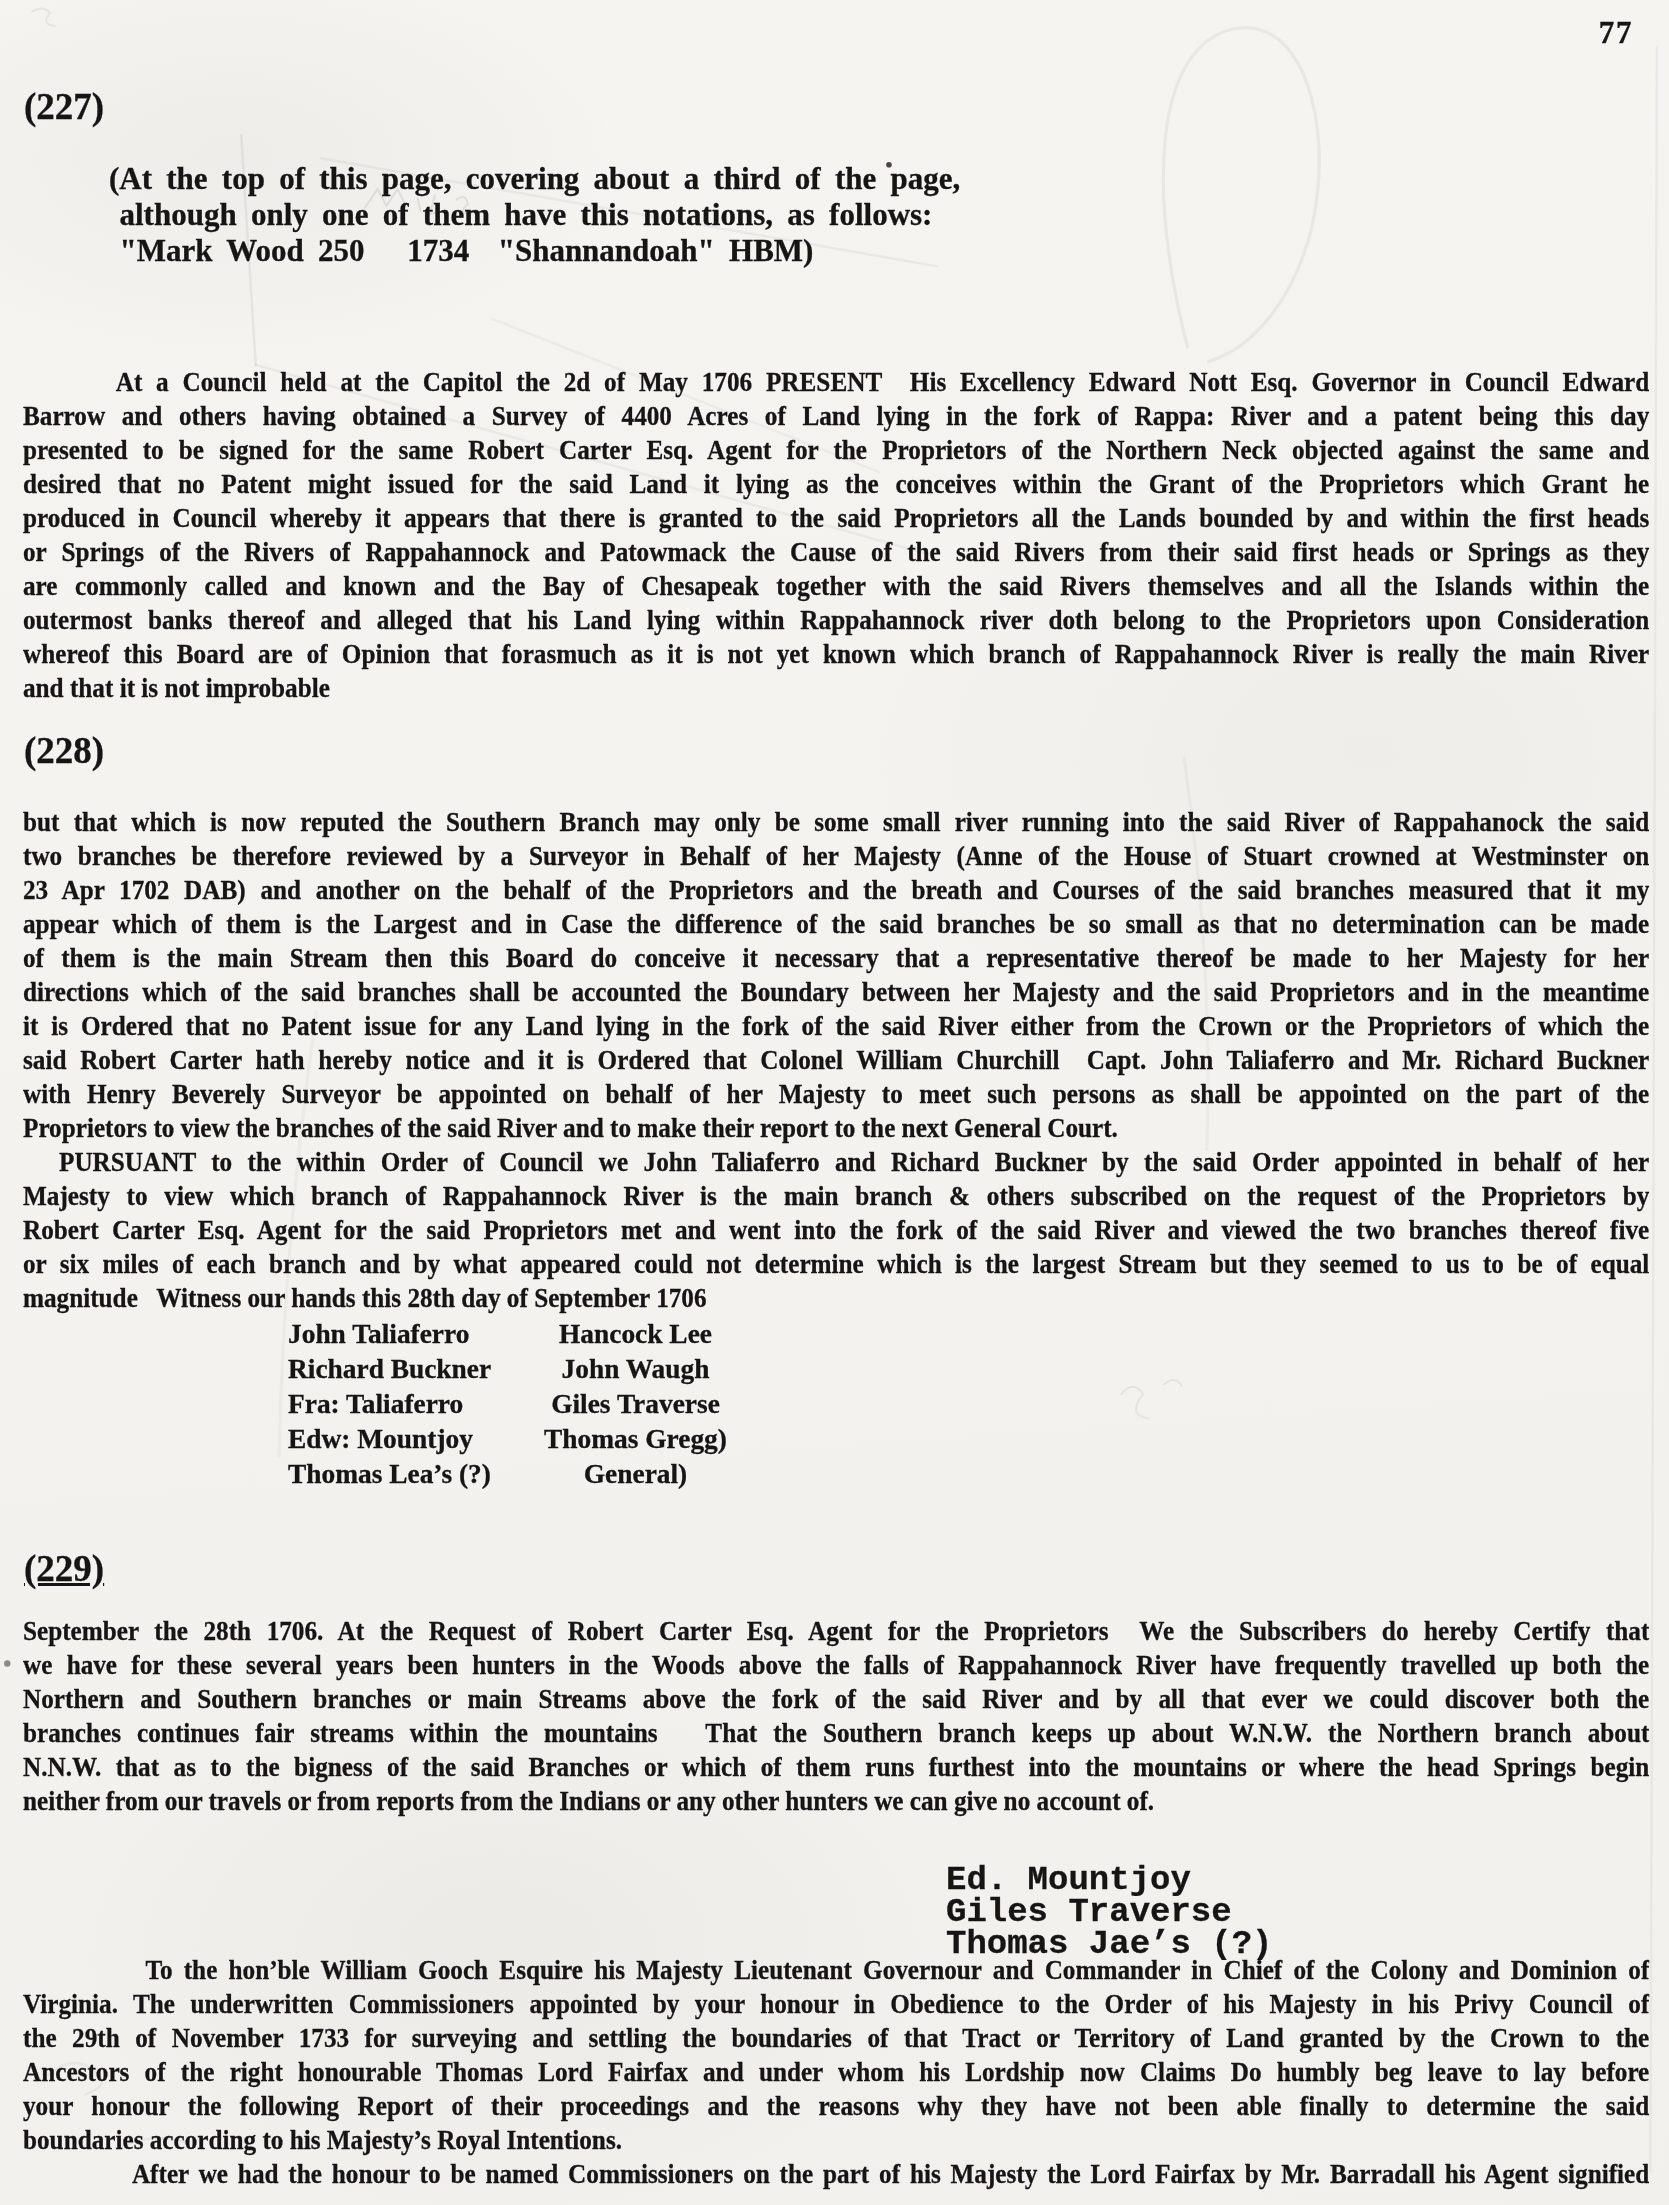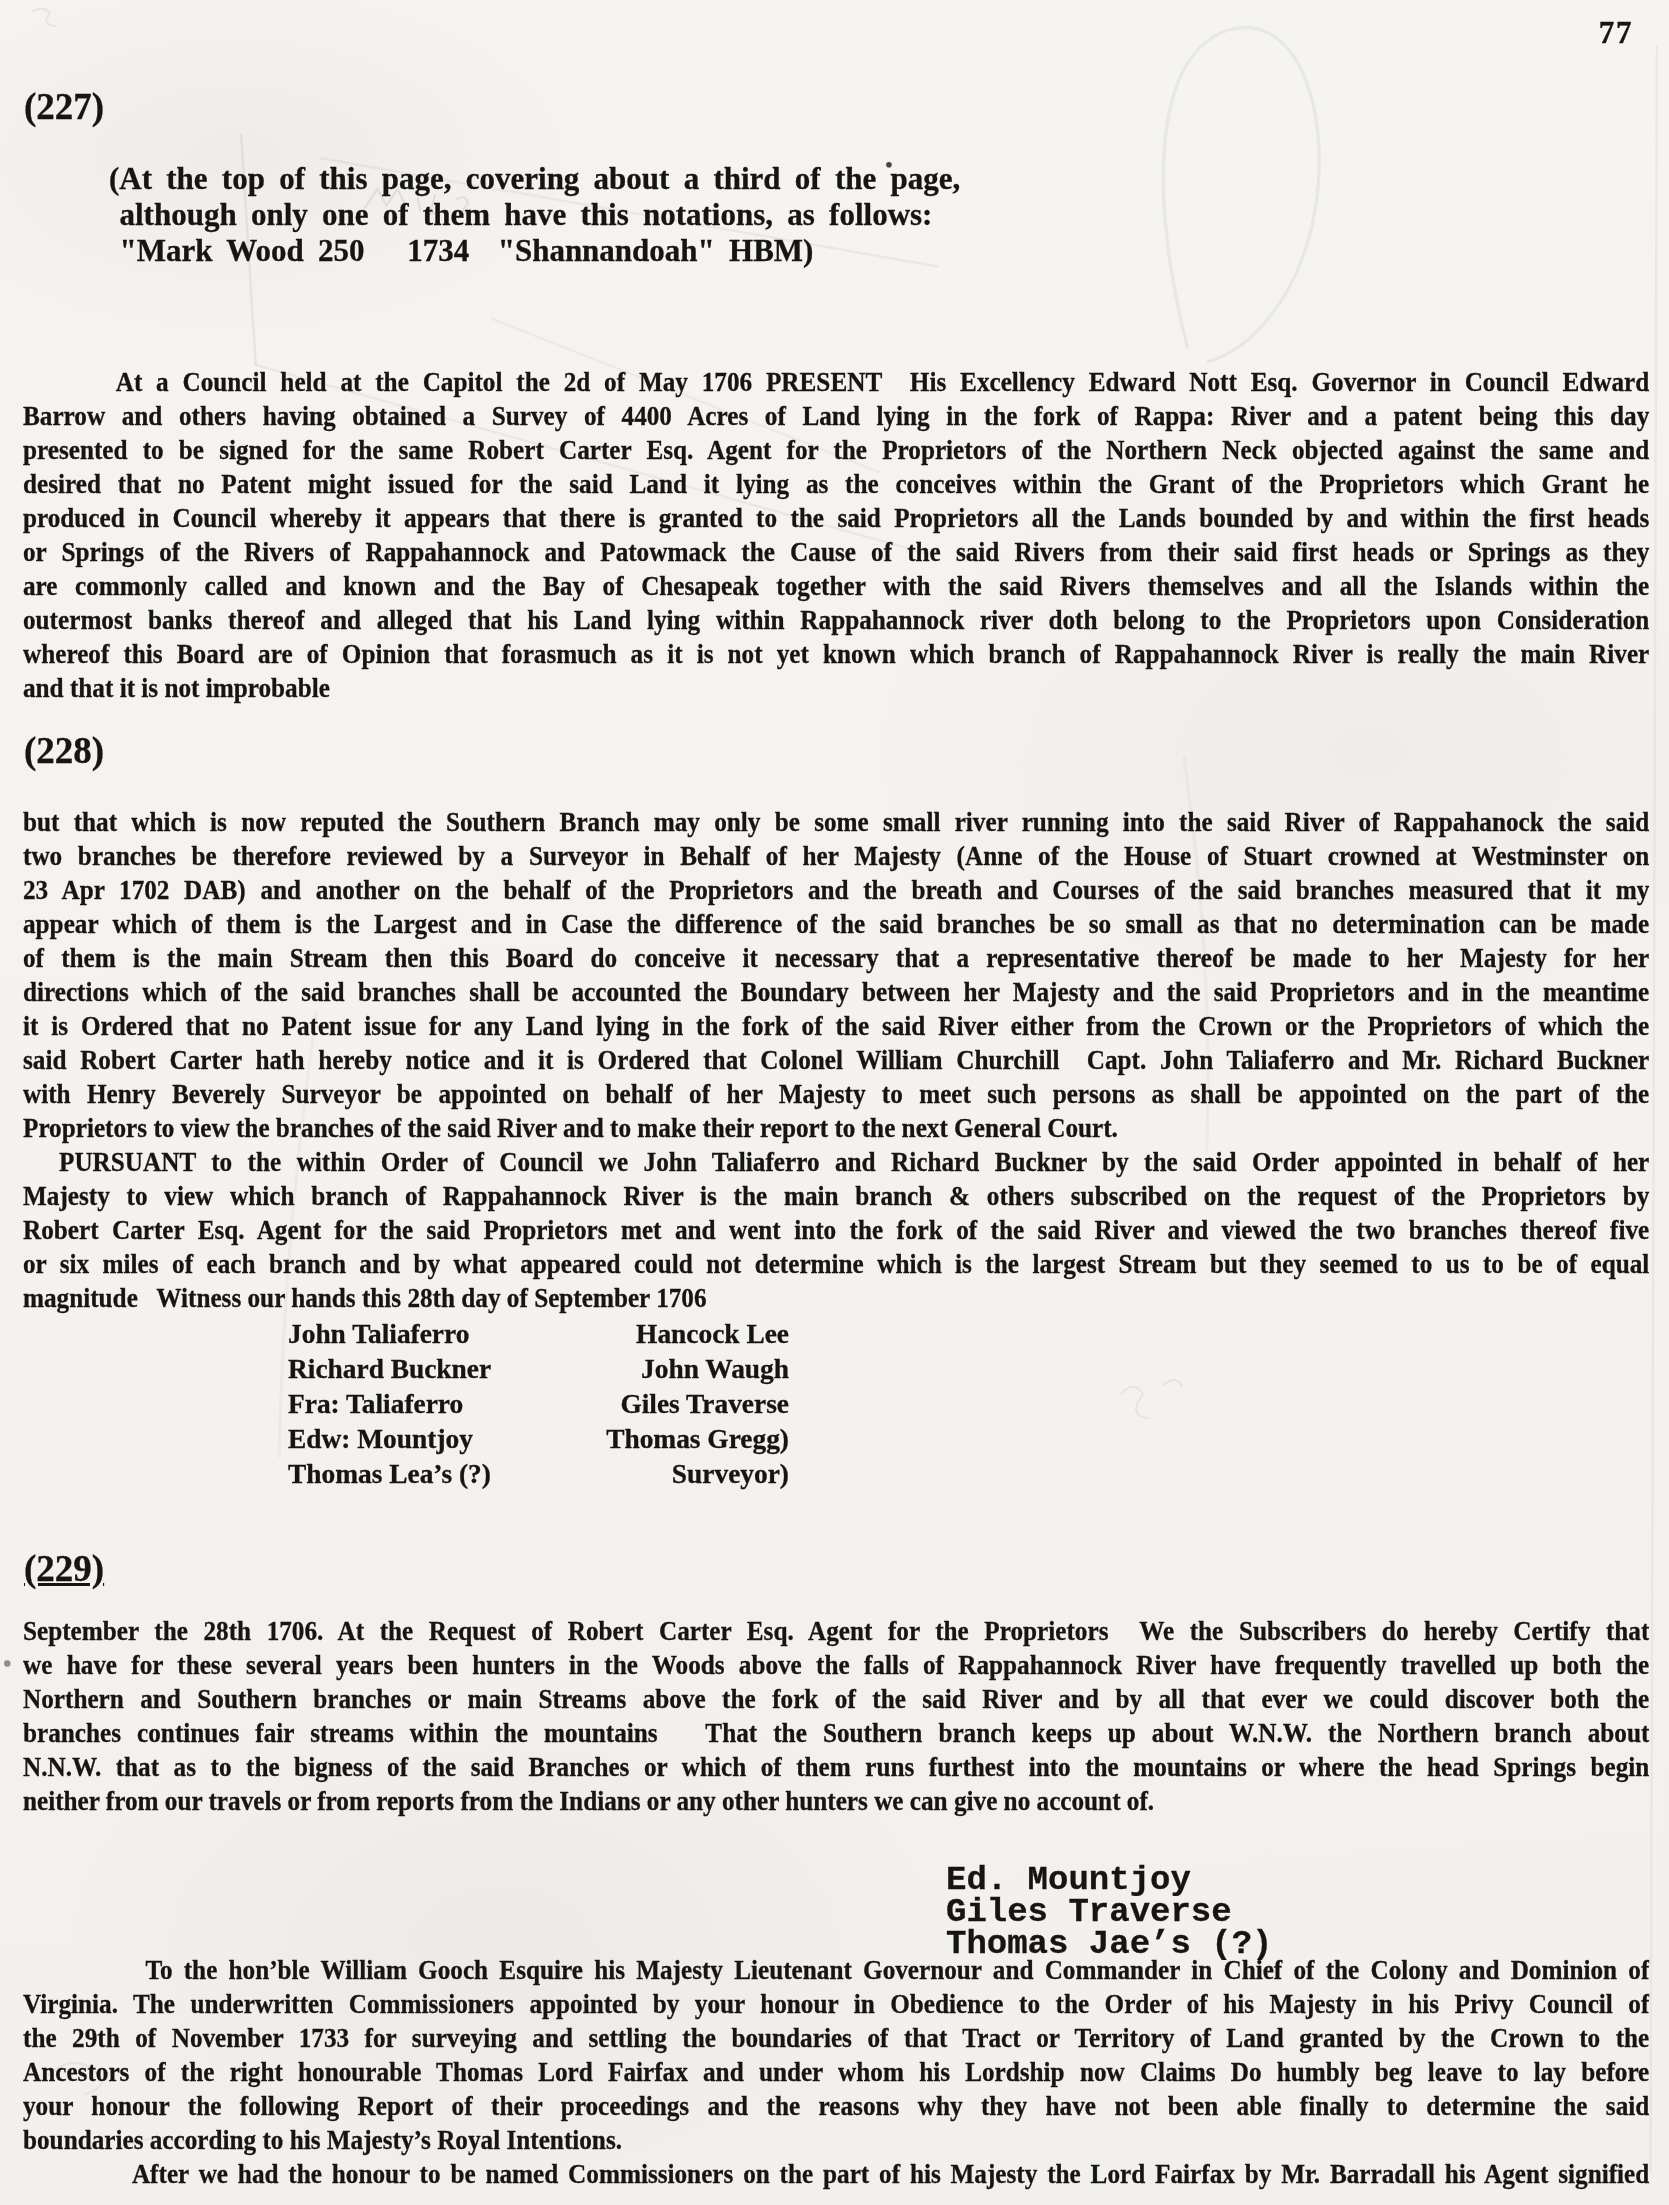--- a/index.html
+++ b/index.html
@@ -43,21 +43,21 @@
     text-align:justify;text-align-last:justify;
   }
   .tl.last{text-align-last:left;}
   .tl.in1{text-indent:103px;}
   .tl.in2{text-indent:40px;}
   .tl.in3{text-indent:136px;}
   .tl.in4{text-indent:121px;}
   .names228{position:absolute;left:288px;top:1317px;font-size:27.4px;}
   .nrow{display:flex;height:35px;line-height:35px;}
   .nc1{width:194px;text-align:left;white-space:nowrap;}
-  .nc2{width:307px;text-align:right;white-space:nowrap;}
+  .nc2{width:307px;text-align:center;white-space:nowrap;}
   .names229{position:absolute;left:946px;top:1864px;font-size:34px;font-family:Liberation Mono, monospace;}
   .names229 .tl{height:32px;line-height:32px;max-height:32px;text-align:left;text-align-last:left;white-space:nowrap;}
 </style>
 </head>
 <body>
 
 <div class="page">
 
   <svg class="artifacts" width="1669" height="2205" viewBox="0 0 2069 2733" aria-hidden="true">
     <g fill="none" stroke="#6f6a62" stroke-linecap="round">
@@ -139,21 +139,21 @@
       <div class="nrow">
         <span class="nc1">Fra: Taliaferro</span>
         <span class="nc2">Giles Traverse</span>
       </div>
       <div class="nrow">
         <span class="nc1">Edw: Mountjoy</span>
         <span class="nc2">Thomas Gregg)</span>
       </div>
       <div class="nrow">
         <span class="nc1">Thomas Lea’s (?)</span>
-        <span class="nc2">Surveyor)</span>
+        <span class="nc2">General)</span>
       </div>
     </div>
 
   <div class="seclabel lbl229">(229)</div>
   <div class="jblock b229">
       <div class="tl">September the 28th 1706. At the Request of Robert Carter Esq. Agent for the Proprietors&nbsp; We the Subscribers do hereby Certify that</div>
       <div class="tl">we have for these several years been hunters in the Woods above the falls of Rappahannock River have frequently travelled up both the</div>
       <div class="tl">Northern and Southern branches or main Streams above the fork of the said River and by all that ever we could discover both the</div>
       <div class="tl">branches continues fair streams within the mountains&nbsp;&nbsp; That the Southern branch keeps up about W.N.W. the Northern branch about</div>
       <div class="tl">N.N.W. that as to the bigness of the said Branches or which of them runs furthest into the mountains or where the head Springs begin</div>

